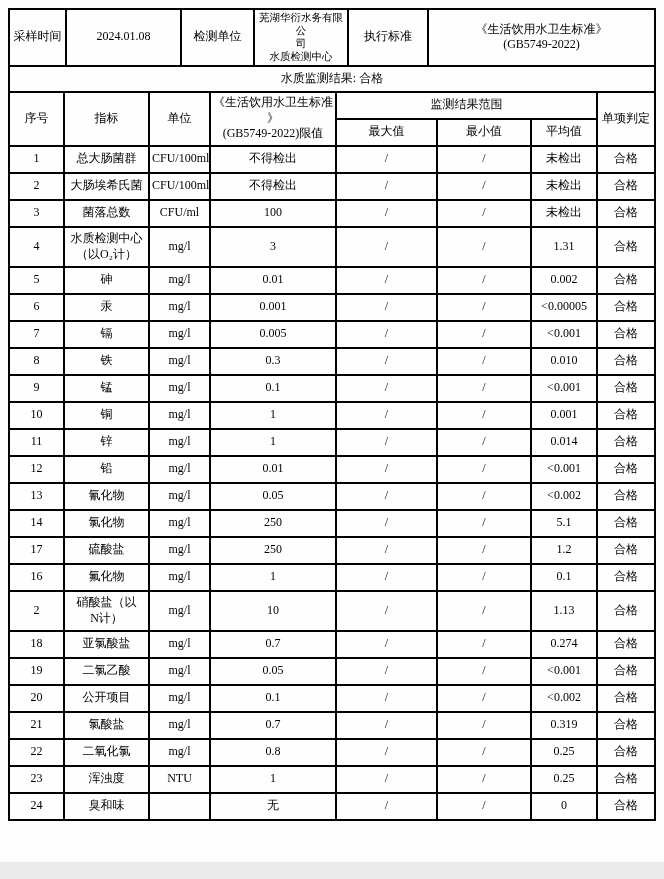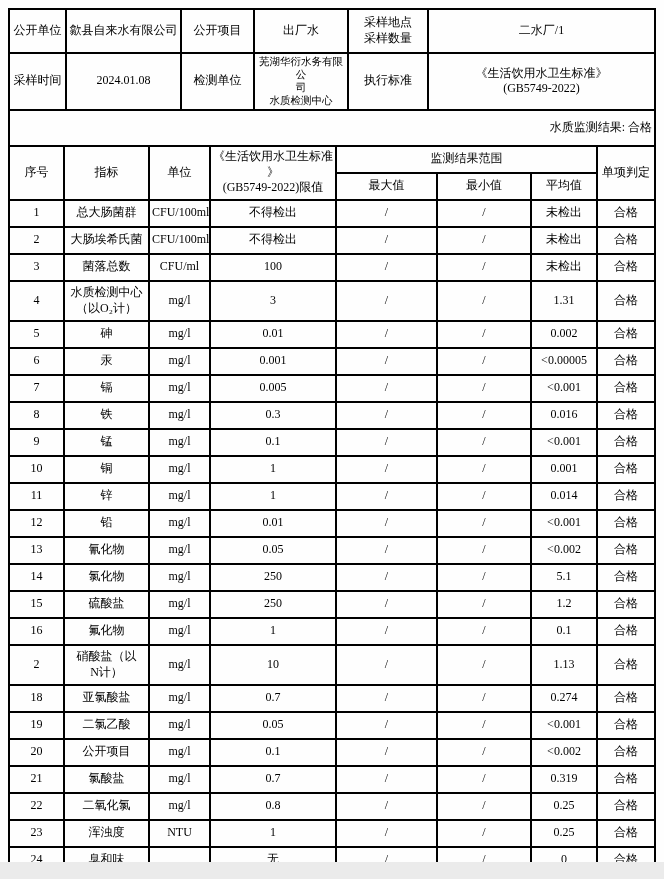--- a/index.html
+++ b/index.html
@@ -34,21 +34,21 @@
     font-size: 12px;
     font-weight: normal;
     line-height: 1.3;
     overflow: hidden;
   }
   .wrap { white-space: pre-line; }
   
   tr.info-r1 td { height: 44px; }
   tr.info-r2 td { height: 56px; margin-left: 36px; }
   td.small-cell { font-size: 10.5px; line-height: 1.25; }
-  tr.banner-row td { height: 36px; text-align: right; }
+  tr.banner-row td { height: 26px; }
   
   tr.head-r td { height: 27px; margin-top: 20px; }
   
   #results-body tr td { height: 27px; }
   #results-body tr.tall td { height: 40px; }
   
   .bottom-strip {
     position: absolute;
     left: 0; right: 0; bottom: 0;
     height: 17px;
@@ -64,29 +64,20 @@
     <table>
       <colgroup>
         <col style="width:57px">
           <col style="width:115px">
           <col style="width:73px">
         <col style="width:94px">
           <col style="width:80px">
           <col style="width:227px">
       </colgroup>
       <tbody>
-          <tr class="info-r1">
-        <td class="wrap">公开单位</td>
-        <td class="wrap">歙县自来水有限公司</td>
-        <td class="wrap">公开项目</td>
-        <td class="wrap">出厂水</td>
-        <td class="wrap">采样地点
-采样数量</td>
-        <td class="wrap">二水厂/1</td>
-      </tr>
       <tr class="info-r2">
         <td class="wrap">采样时间</td>
         <td class="wrap">2024.01.08</td>
         <td class="wrap">检测单位</td>
         <td class="wrap small-cell">芜湖华衍水务有限公
 司
 水质检测中心</td>
         <td class="wrap">执行标准</td>
         <td class="wrap">《生活饮用水卫生标准》
 (GB5749-2022)</td>
@@ -197,21 +188,21 @@
             <td class="wrap">&lt;0.001</td>
             <td class="wrap">合格</td>
           </tr>
           <tr>
             <td class="wrap">8</td>
             <td class="wrap">铁</td>
             <td class="wrap">mg/l</td>
             <td class="wrap">0.3</td>
             <td class="wrap">/</td>
             <td class="wrap">/</td>
-            <td class="wrap">0.016</td>
+            <td class="wrap">0.010</td>
             <td class="wrap">合格</td>
           </tr>
           <tr>
             <td class="wrap">9</td>
             <td class="wrap">锰</td>
             <td class="wrap">mg/l</td>
             <td class="wrap">0.1</td>
             <td class="wrap">/</td>
             <td class="wrap">/</td>
             <td class="wrap">&lt;0.001</td>
@@ -261,21 +252,21 @@
             <td class="wrap">14</td>
             <td class="wrap">氯化物</td>
             <td class="wrap">mg/l</td>
             <td class="wrap">250</td>
             <td class="wrap">/</td>
             <td class="wrap">/</td>
             <td class="wrap">5.1</td>
             <td class="wrap">合格</td>
           </tr>
           <tr>
-            <td class="wrap">15</td>
+            <td class="wrap">17</td>
             <td class="wrap">硫酸盐</td>
             <td class="wrap">mg/l</td>
             <td class="wrap">250</td>
             <td class="wrap">/</td>
             <td class="wrap">/</td>
             <td class="wrap">1.2</td>
             <td class="wrap">合格</td>
           </tr>
           <tr>
             <td class="wrap">16</td>

